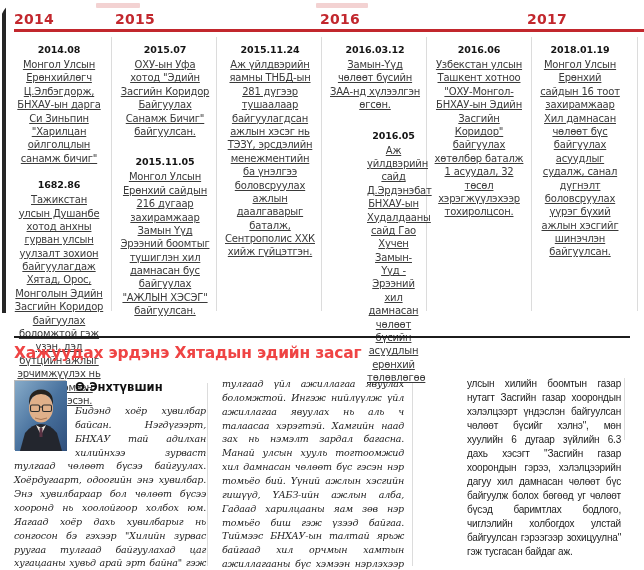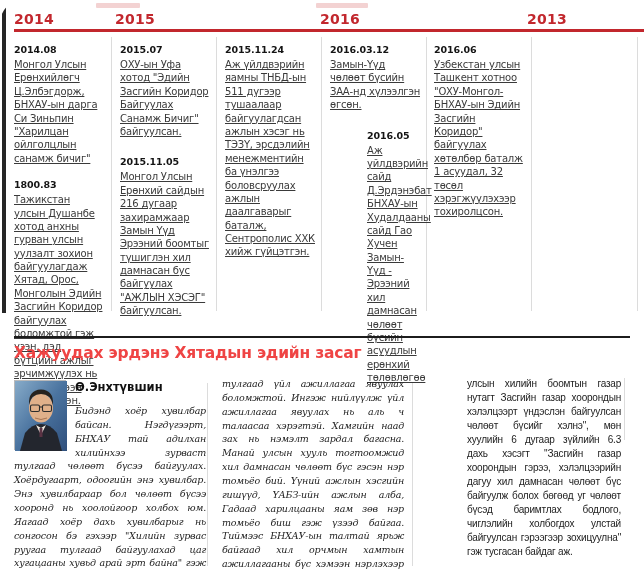--- a/index.html
+++ b/index.html
@@ -22,21 +22,21 @@
     color:#c2272d; letter-spacing:0.3px;
   }
   .timeline-rule { position:absolute; left:14px; right:0; top:29px; height:3px; background:#c2272d; }
 
   
   .vdiv { position:absolute; width:1px; background:#dcdcdc; }
   .tdiv { top:37px; height:274px; }
 
   
   .tcol { position:absolute; top:44px; width:90px; }
-  .entry { margin-bottom:14px; }
+  .entry { margin-bottom:14px;text-align:center; }
   .entry.gap-lg { margin-top:18px; }
   .entry.gap-md { margin-top:18px;margin-left:37px; }
   .edate { font-size:9.5px; font-weight:bold; color:#141414; margin-bottom:3px; letter-spacing:-0.1px; }
   .etext { font-size:10px; line-height:1.34; color:#3a3a3a; letter-spacing:-0.2px;text-decoration:underline; }
 
   
   .article-rule { position:absolute; left:14px; top:336px; width:616px; height:2px; background:#1c1c1c; }
   .article-heading {
     position:absolute; left:14px; top:344px; font-size:15.5px; font-weight:bold;
     color:#ef4444; letter-spacing:-0.2px;
@@ -74,56 +74,56 @@
 
 <div id="page">
 
   <div class="edge-bar"></div>
   <div class="top-smudge smudge-a"></div>
   <div class="top-smudge smudge-b"></div>
 
   <div class="year" style="left:14px">2014</div>
   <div class="year" style="left:115px">2015</div>
   <div class="year" style="left:320px">2016</div>
-  <div class="year" style="left:527px">2013</div>
+  <div class="year" style="left:527px">2017</div>
   <div class="timeline-rule"></div>
 
   <div class="vdiv tdiv" style="left:111px"></div>
   <div class="vdiv tdiv" style="left:216px"></div>
   <div class="vdiv tdiv" style="left:321px"></div>
   <div class="vdiv tdiv" style="left:426px"></div>
   <div class="vdiv tdiv" style="left:531px"></div>
   <div class="vdiv tdiv" style="left:637px"></div>
 
   <div class="tcol" style="left:14px">
     <div class="entry">
       <div class="edate">2014.08</div>
       <div class="etext">Монгол Улсын Ерөнхийлөгч Ц.Элбэгдорж, БНХАУ-ын дарга Си Зиньпин "Харилцан ойлголцлын санамж бичиг"</div>
     </div>
     <div class="entry">
-      <div class="edate">1800.83</div>
+      <div class="edate">1682.86</div>
       <div class="etext">Тажикстан улсын Душанбе хотод анхны гурван улсын уулзалт зохион байгуулагдаж Хятад, Орос, Монголын Эдийн Засгийн Коридор байгуулах боломжтой гэж үзэн, дэд бүтцийн ажлыг эрчимжүүлэх нь чухал хэмээн тэмдэглэсэн.</div>
     </div>
   </div>
 
   <div class="tcol" style="left:120px">
     <div class="entry">
       <div class="edate">2015.07</div>
       <div class="etext">ОХУ-ын Уфа хотод "Эдийн Засгийн Коридор Байгуулах Санамж Бичиг" байгуулсан.</div>
     </div>
     <div class="entry gap-lg">
       <div class="edate">2015.11.05</div>
       <div class="etext">Монгол Улсын Ерөнхий сайдын 216 дугаар захирамжаар Замын Үүд Эрээний боомтыг түшиглэн хил дамнасан бус байгуулах "АЖЛЫН ХЭСЭГ" байгуулсан.</div>
     </div>
   </div>
 
   <div class="tcol" style="left:225px">
     <div class="entry">
       <div class="edate">2015.11.24</div>
-      <div class="etext">Аж үйлдвэрийн яамны ТНБД-ын 511 дүгээр тушаалаар байгуулагдсан ажлын хэсэг нь ТЭЗҮ, эрсдэлийн менежментийн ба үнэлгээ боловсруулах ажлын даалгаварыг баталж, Сентрополис ХХК хийж гүйцэтгэн.</div>
+      <div class="etext">Аж үйлдвэрийн яамны ТНБД-ын 281 дүгээр тушаалаар байгуулагдсан ажлын хэсэг нь ТЭЗҮ, эрсдэлийн менежментийн ба үнэлгээ боловсруулах ажлын даалгаварыг баталж, Сентрополис ХХК хийж гүйцэтгэн.</div>
     </div>
   </div>
 
   <div class="tcol" style="left:330px">
     <div class="entry">
       <div class="edate">2016.03.12</div>
       <div class="etext">Замын-Үүд чөлөөт бүсийн ЗАА-нд хүлээлгэн өгсөн.</div>
     </div>
     <div class="entry gap-md">
       <div class="edate">2016.05</div>
@@ -131,20 +131,26 @@
     </div>
   </div>
 
   <div class="tcol" style="left:434px">
     <div class="entry">
       <div class="edate">2016.06</div>
       <div class="etext">Узбекстан улсын Ташкент хотноо "ОХУ-Монгол-БНХАУ-ын Эдийн Засгийн Коридор" байгуулах хөтөлбөр баталж 1 асуудал, 32 төсөл хэрэгжүүлэхээр тохиролцсон.</div>
     </div>
   </div>
 
+  <div class="tcol" style="left:539px; width:82px">
+    <div class="entry">
+      <div class="edate">2018.01.19</div>
+      <div class="etext">Монгол Улсын Ерөнхий сайдын 16 тоот захирамжаар Хил дамнасан чөлөөт бүс байгуулах асуудлыг судалж, санал дүгнэлт боловсруулах үүрэг бүхий ажлын хэсгийг шинэчлэн байгуулсан.</div>
+    </div>
+  </div>
 
   <div class="article-rule"></div>
   <h1 class="article-heading">Хажуудах эрдэнэ Хятадын эдийн засаг</h1>
 
   <div class="acol acol1">
     <div class="portrait">
       <svg width="52" height="70" viewBox="0 0 52 70">
         <defs>
           <linearGradient id="bgGrad" x1="0" y1="0" x2="1" y2="1">
             <stop offset="0" stop-color="#87abc9"></stop>

